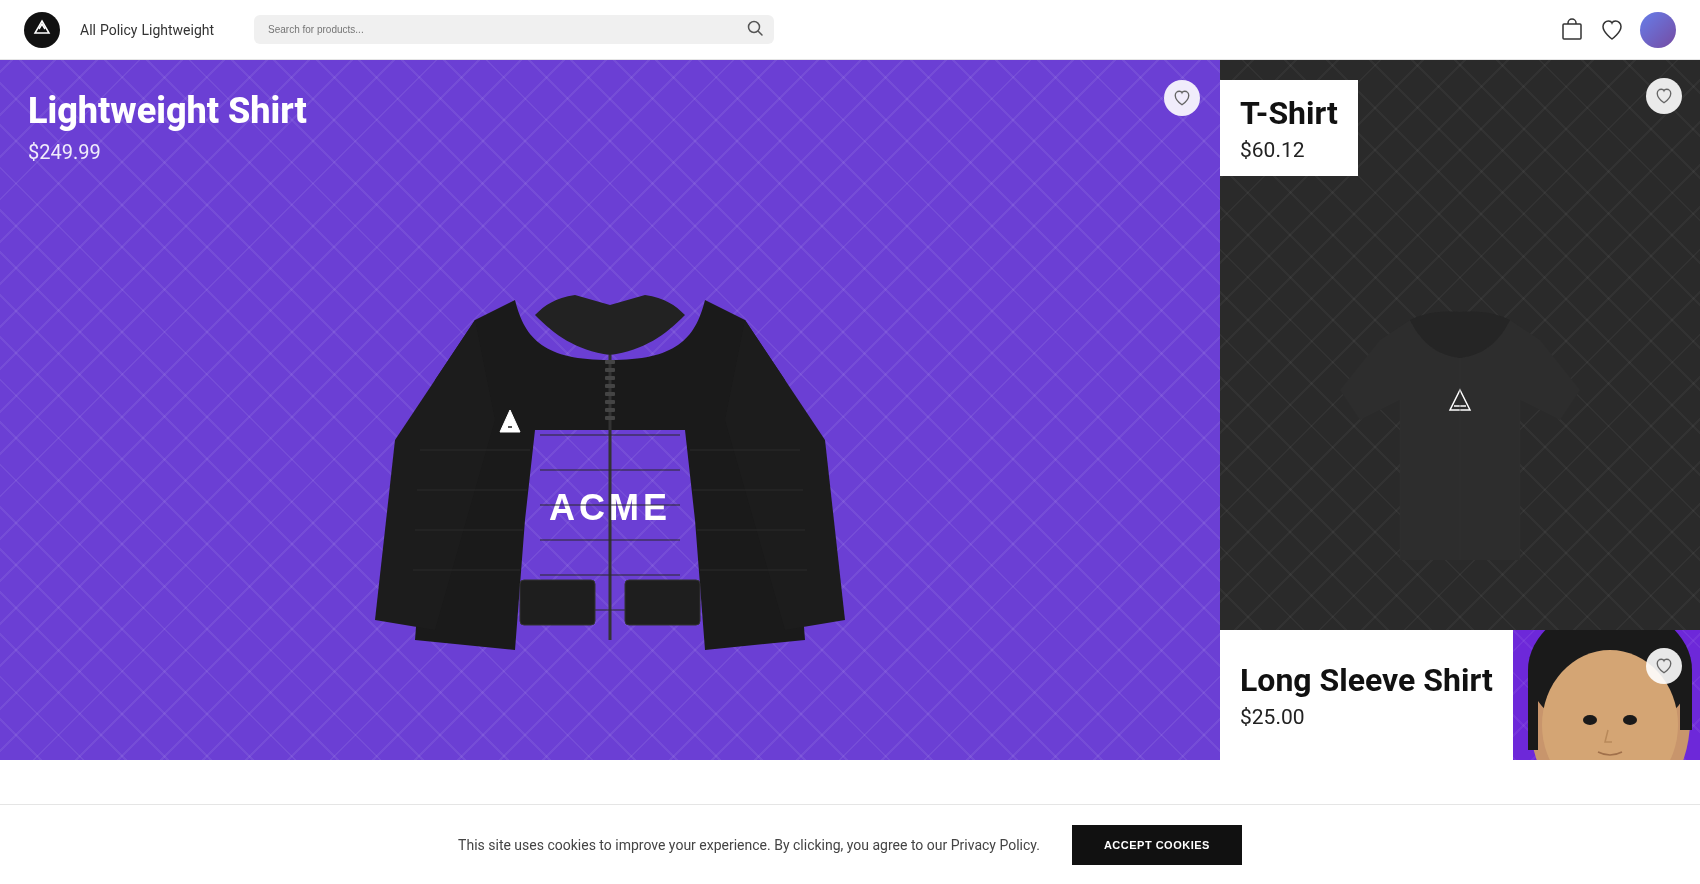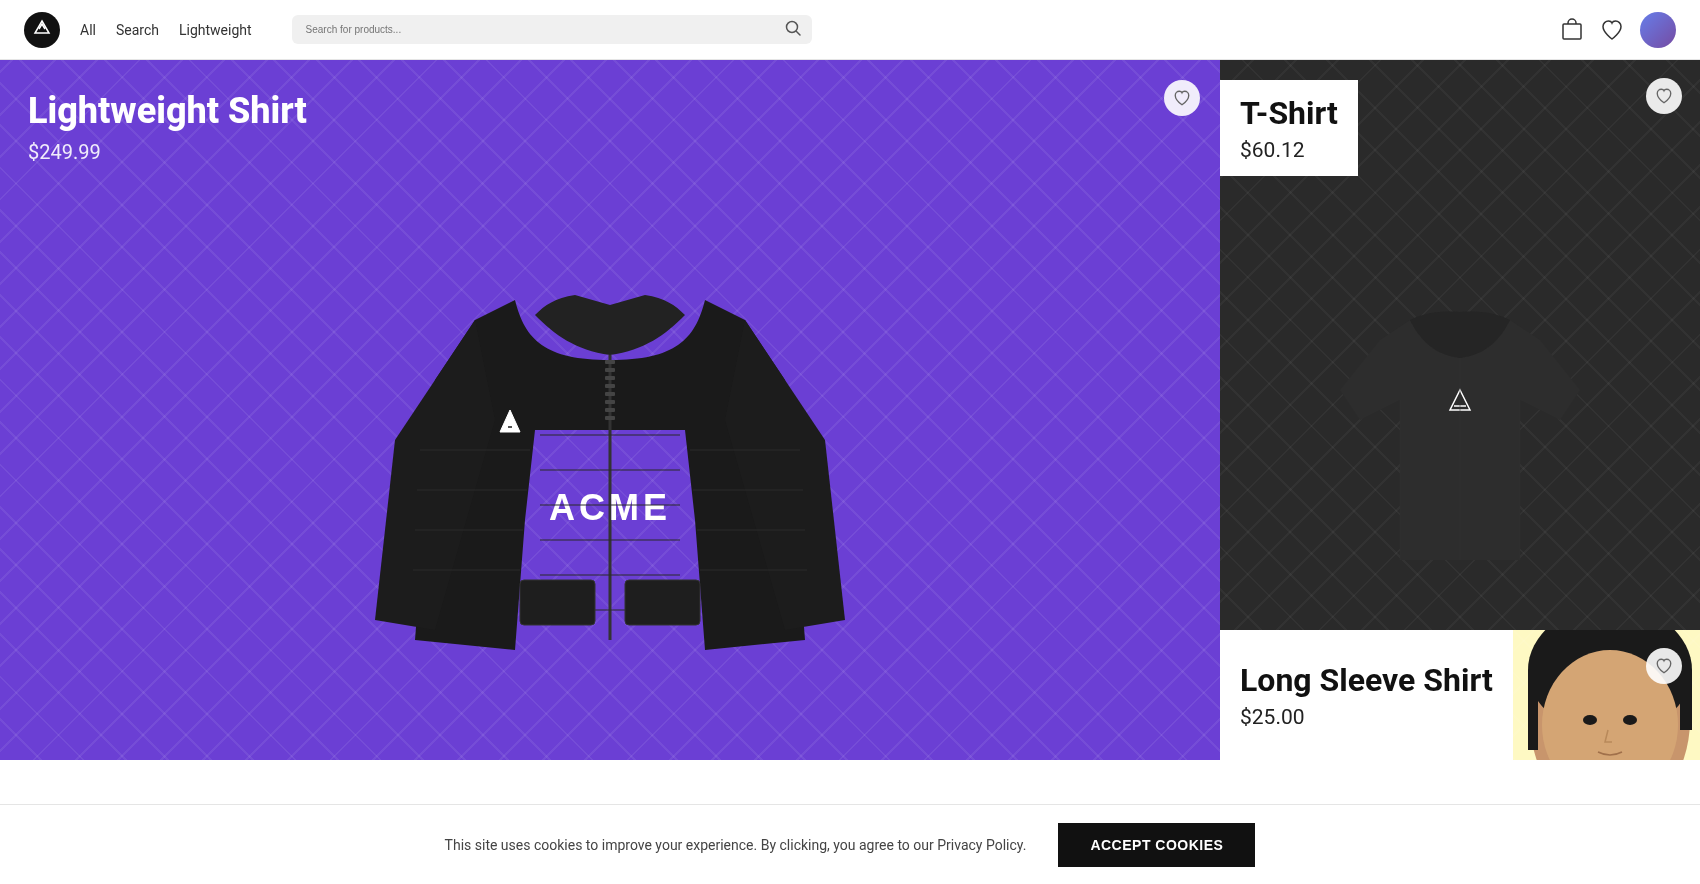--- a/index.html
+++ b/index.html
@@ -18,21 +18,21 @@
     }
     .logo-circle {
       width: 36px; height: 36px;
       background: #111;
       border-radius: 50%;
       display: flex; align-items: center; justify-content: center;
       margin-right: 20px;
       flex-shrink: 0;
     }
     .logo-icon { color: #fff; font-size: 14px; font-weight: 700; }
-    .nav { display: flex; gap: 20px; align-items: center; justify-content: center; }
+    .nav { display: flex; gap: 4px; align-items: center; justify-content: center; }
     .nav-item { font-size: 14px; color: #333; cursor: pointer; text-decoration: none; }
     .search-bar {
       flex: 1;
       max-width: 520px;
       margin: 0 40px;
       position: relative;
     }
     .search-input {
       width: 100%;
       padding: 9px 40px 9px 14px;
@@ -153,21 +153,21 @@
       border: none; border-radius: 50%;
       display: flex; align-items: center; justify-content: center;
       cursor: pointer; z-index: 3; font-size: 16px; color: #666;
     }
 
     
     .card-longsleeve {
       grid-column: 2;
       grid-row: 2;
       position: relative;
-      background: #fef9c3;
+      background: #6d28d9;
       overflow: hidden;
       cursor: pointer;
       height: 130px;
     }
     .card-longsleeve::before {
       content: '';
       position: absolute; inset: 0;
       background-image: repeating-linear-gradient(
         45deg,
         transparent,
@@ -204,21 +204,21 @@
       display: flex; align-items: center; justify-content: center;
       gap: 32px;
       z-index: 100;
       padding: 0 40px;
     }
     .cookie-text { font-size: 14px; color: #444; }
     .cookie-btn {
       background: #111; color: #fff;
       border: none; cursor: pointer;
       padding: 14px 32px;
-      font-size: 14px; font-weight: 700;
+      font-size: 11px; font-weight: 700;
       letter-spacing: 0.5px;
       white-space: nowrap;
     }
 
     
     .tshirt-container {
       position: absolute;
       bottom: 10px; left: 50%; transform: translateX(-50%);
       width: 320px; height: 360px;
     }
@@ -247,21 +247,21 @@
     <span class="logo-icon">
       <svg width="18" height="18" viewBox="0 0 18 18" fill="none">
         <path d="M9 2L16 14H2L9 2Z" stroke="white" stroke-width="1.5" fill="none"></path>
         <path d="M6 10L9 5L12 10" stroke="white" stroke-width="1.5" fill="none"></path>
       </svg>
     </span>
   </div>
 
   <nav class="nav">
     <a class="nav-item">All</a>
-    <a class="nav-item">Search</a>
+    <a class="nav-item">Policy</a>
     <a class="nav-item">Lightweight</a>
   </nav>
 
   <div class="search-bar">
     <input class="search-input" type="text" placeholder="Search for products..." style="">
     <button class="search-icon-btn">
       <svg width="18" height="18" viewBox="0 0 18 18" fill="none">
         <circle cx="8" cy="8" r="5.5" stroke="#555" stroke-width="1.5"></circle>
         <path d="M12.5 12.5L16 16" stroke="#555" stroke-width="1.5" stroke-linecap="round"></path>
       </svg>

